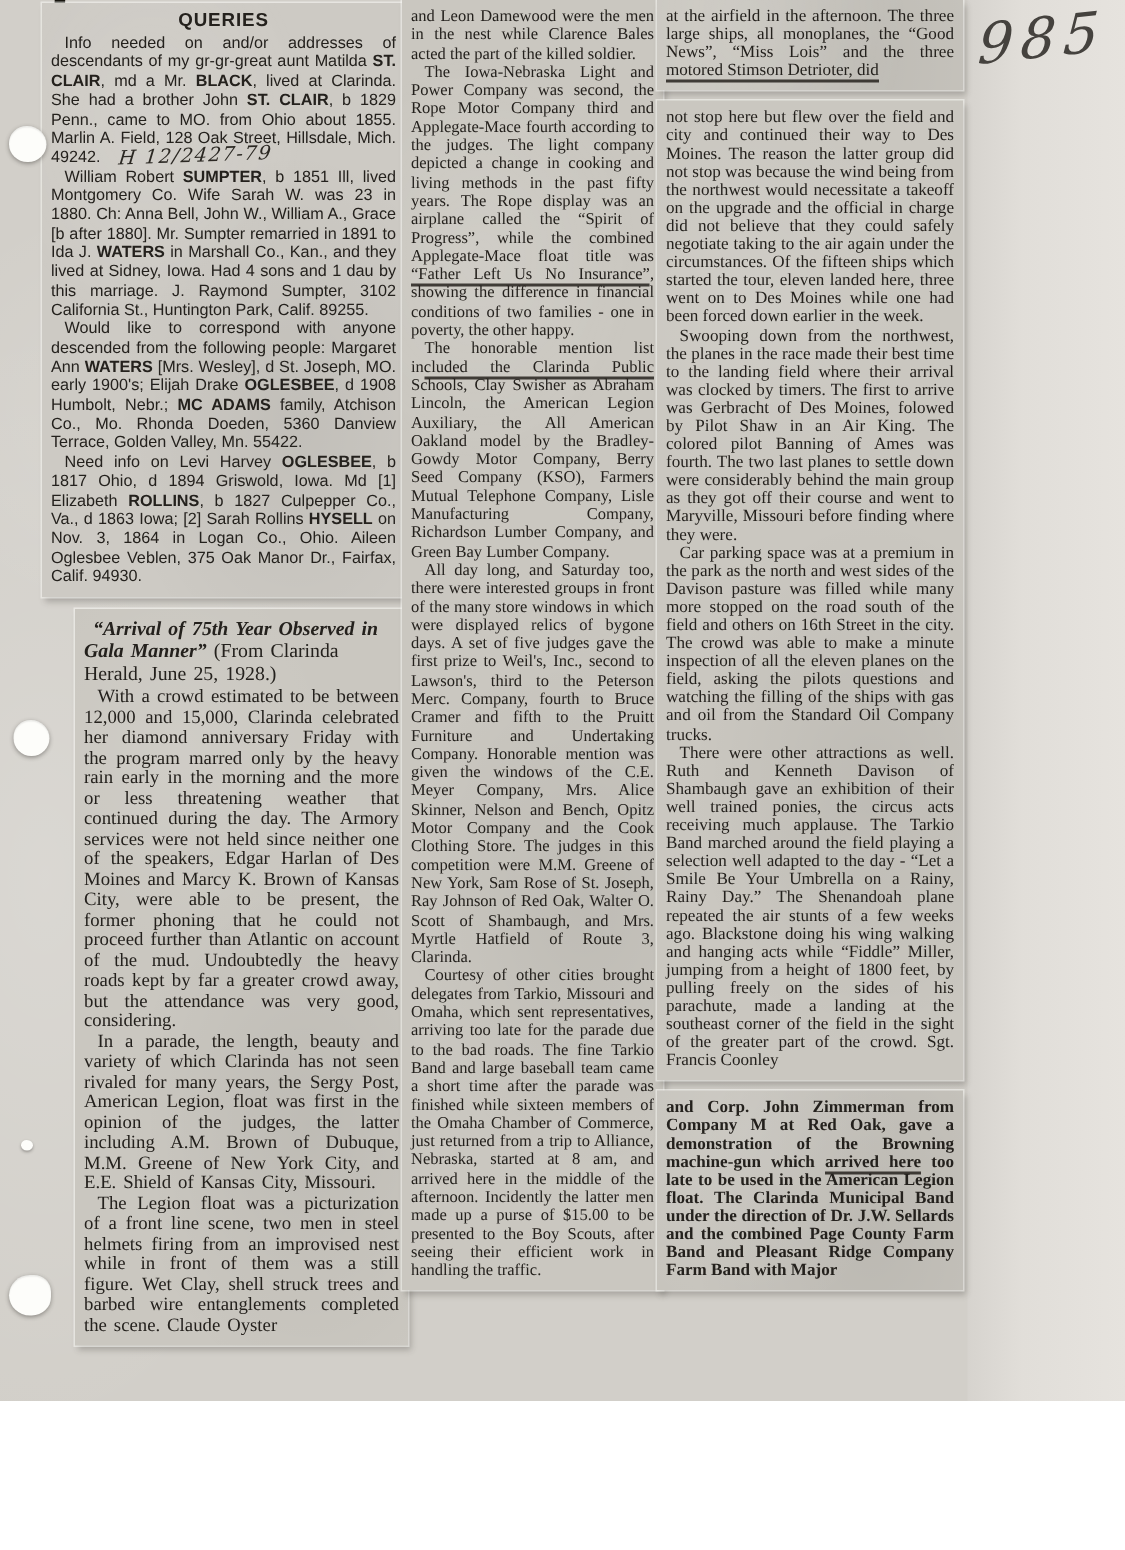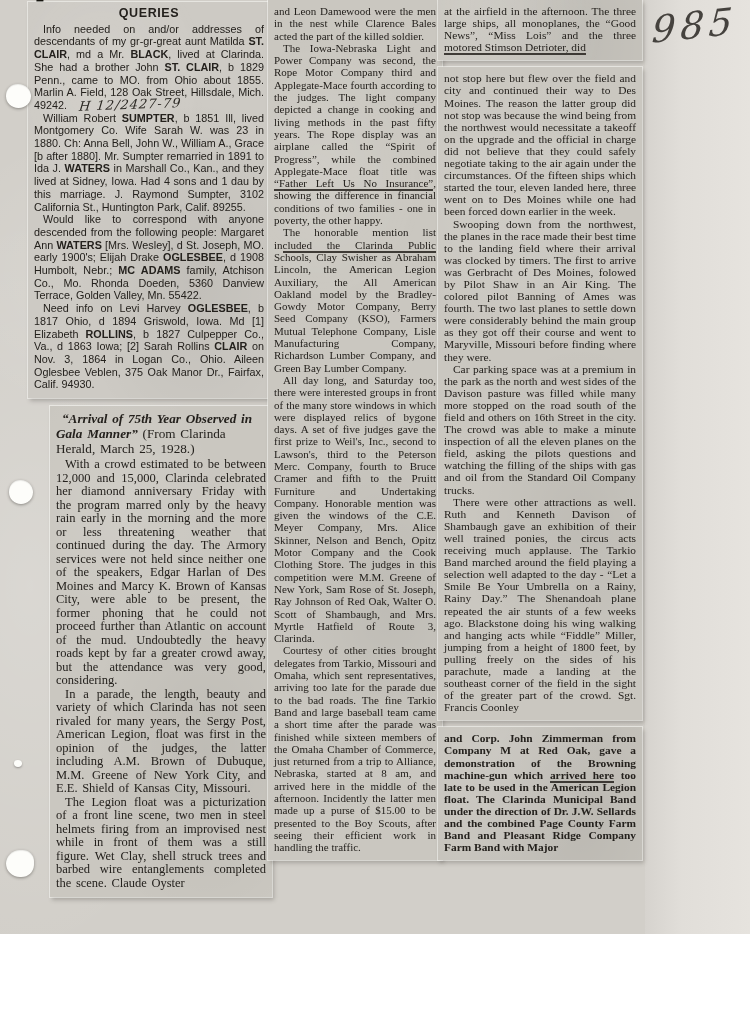--- a/index.html
+++ b/index.html
@@ -98,27 +98,27 @@
   <div class="right-strip"></div>
 
   <div class="ink-mark"></div>
 
   <div class="col col-left">
     <div class="clip clip-queries">
       <div class="q-title">QUERIES</div>
       <p><span>Info needed on and/or addresses of descendants of my gr-gr-great aunt Matilda <span class="np-bold">ST. CLAIR</span>, md a Mr. <span class="np-bold">BLACK</span>, lived at Clarinda. She had a brother John <span class="np-bold">ST. CLAIR</span>, b 1829 Penn., came to MO. from Ohio about 1855. Marlin A. Field, 128 Oak Street, Hillsdale, Mich. 49242.</span> <span class="hand-inline">H 12/2427-79</span></p>
       <p>William Robert <span class="np-bold">SUMPTER</span>, b 1851 Ill, lived Montgomery Co. Wife Sarah W. was 23 in 1880. Ch: Anna Bell, John W., William A., Grace [b after 1880]. Mr. Sumpter remarried in 1891 to Ida J. <span class="np-bold">WATERS</span> in Marshall Co., Kan., and they lived at Sidney, Iowa. Had 4 sons and 1 dau by this marriage. J. Raymond Sumpter, 3102 California St., Huntington Park, Calif. 89255.</p>
       <p>Would like to correspond with anyone descended from the following people: Margaret Ann <span class="np-bold">WATERS</span> [Mrs. Wesley], d St. Joseph, MO. early 1900's; Elijah Drake <span class="np-bold">OGLESBEE</span>, d 1908 Humbolt, Nebr.; <span class="np-bold">MC ADAMS</span> family, Atchison Co., Mo. Rhonda Doeden, 5360 Danview Terrace, Golden Valley, Mn. 55422.</p>
-      <p>Need info on Levi Harvey <span class="np-bold">OGLESBEE</span>, b 1817 Ohio, d 1894 Griswold, Iowa. Md [1] Elizabeth <span class="np-bold">ROLLINS</span>, b 1827 Culpepper Co., Va., d 1863 Iowa; [2] Sarah Rollins <span class="np-bold">CLAIR</span> on Nov. 3, 1864 in Logan Co., Ohio. Aileen Oglesbee Veblen, 375 Oak Manor Dr., Fairfax, Calif. 94930.</p>
+      <p>Need info on Levi Harvey <span class="np-bold">OGLESBEE</span>, b 1817 Ohio, d 1894 Griswold, Iowa. Md [1] Elizabeth <span class="np-bold">ROLLINS</span>, b 1827 Culpepper Co., Va., d 1863 Iowa; [2] Sarah Rollins <span class="np-bold">HYSELL</span> on Nov. 3, 1864 in Logan Co., Ohio. Aileen Oglesbee Veblen, 375 Oak Manor Dr., Fairfax, Calif. 94930.</p>
     </div>
 
     <div class="clip clip-anniversary">
       <div class="ann-head">
         <span class="ann-quote">“Arrival of 75th Year Observed in Gala Manner”</span>
-        <span>(From Clarinda Herald, March 25, 1928.)</span>
+        <span>(From Clarinda Herald, June 25, 1928.)</span>
       </div>
       <p>With a crowd estimated to be between 12,000 and 15,000, Clarinda celebrated her diamond anniversary Friday with the program marred only by the heavy rain early in the morning and the more or less threatening weather that continued during the day. The Armory services were not held since neither one of the speakers, Edgar Harlan of Des Moines and Marcy K. Brown of Kansas City, were able to be present, the former phoning that he could not proceed further than Atlantic on account of the mud. Undoubtedly the heavy roads kept by far a greater crowd away, but the attendance was very good, considering.</p>
       <p>In a parade, the length, beauty and variety of which Clarinda has not seen rivaled for many years, the Sergy Post, American Legion, float was first in the opinion of the judges, the latter including A.M. Brown of Dubuque, M.M. Greene of New York City, and E.E. Shield of Kansas City, Missouri.</p>
       <p>The Legion float was a picturization of a front line scene, two men in steel helmets firing from an improvised nest while in front of them was a still figure. Wet Clay, shell struck trees and barbed wire entanglements completed the scene. Claude Oyster</p>
     </div>
   </div>
 
   <div class="col col-mid">
     <div class="clip clip-parade">
       <p class="noindent">and Leon Damewood were the men in the nest while Clarence Bales acted the part of the killed soldier.</p>

